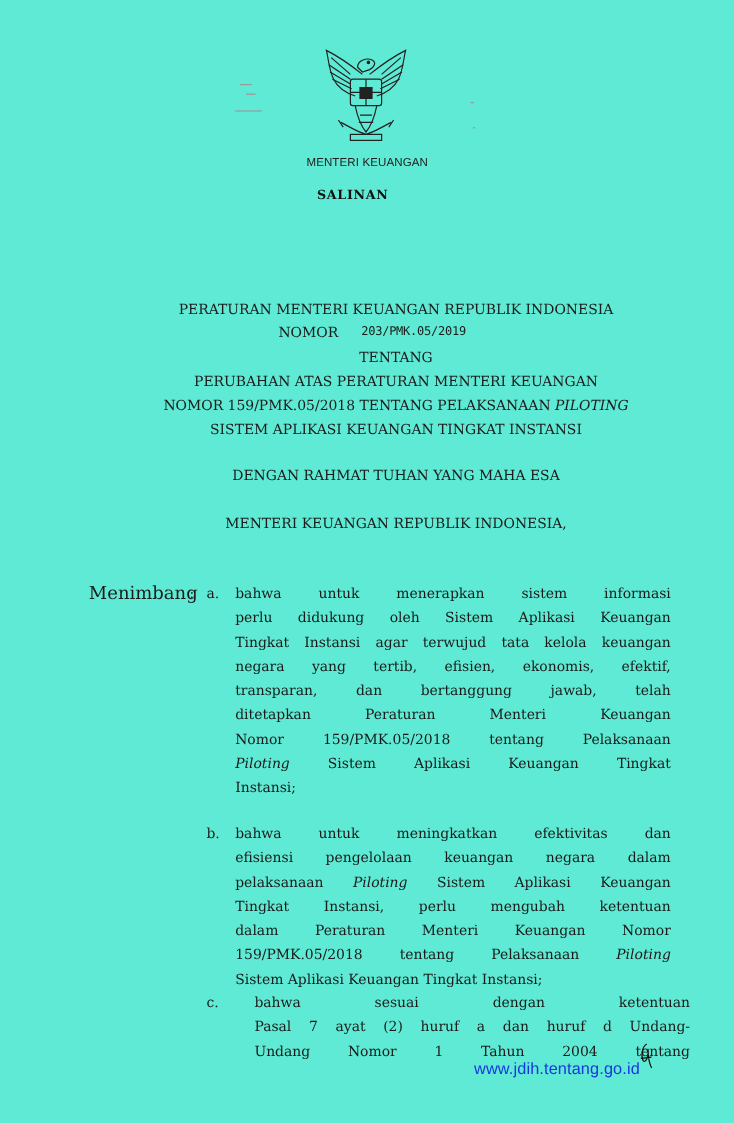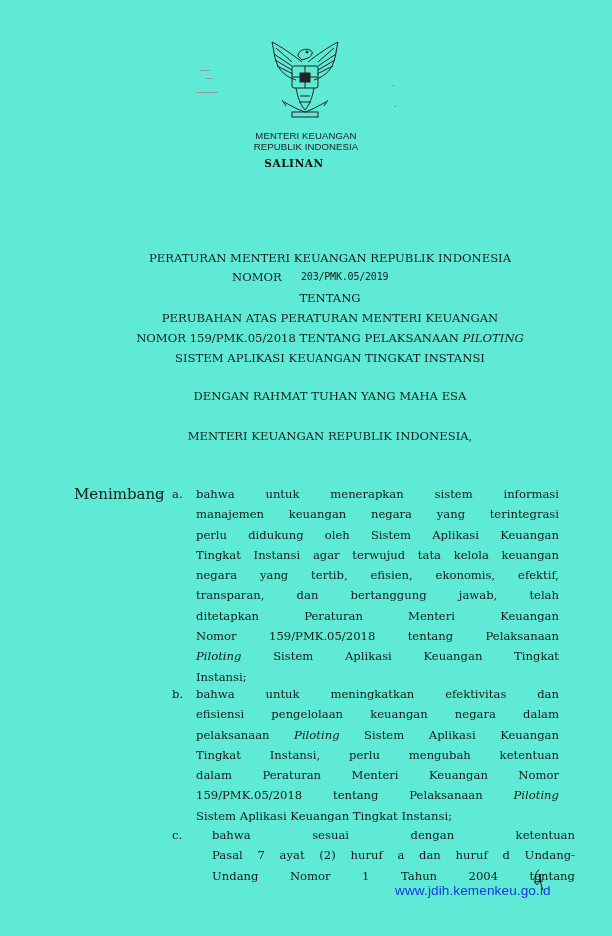--- a/index.html
+++ b/index.html
@@ -179,21 +179,20 @@
     </g>
   </svg>
 
   <div class="speck" style="left:200px;top:70px;width:10px;"></div>
   <div class="speck" style="left:205px;top:78px;width:8px;"></div>
   <div class="speck" style="left:196px;top:92px;width:22px;"></div>
   <div class="speck" style="left:392px;top:85px;width:3px;"></div>
   <div class="speck" style="left:394px;top:106px;width:2px;"></div>
 
   <div class="ministry l1">MENTERI KEUANGAN</div>
-  <div class="ministry l2">REPUBLIK INDONESIA</div>
   <div class="salinan">SALINAN</div>
 
   <div class="title-line" style="top:251px;">PERATURAN MENTERI KEUANGAN REPUBLIK INDONESIA</div>
   <div class="nomor-row">
     <span>NOMOR</span>
     <span class="num">203/PMK.05/2019</span>
   </div>
   <div class="title-line" style="top:291px;">TENTANG</div>
   <div class="title-line" style="top:311px;">PERUBAHAN ATAS PERATURAN MENTERI KEUANGAN</div>
   <div class="title-line" style="top:331px;"><span>NOMOR 159/PMK.05/2018 TENTANG PELAKSANAAN </span><i>PILOTING</i></div>
@@ -201,21 +200,20 @@
 
   <div class="title-line" style="top:389px;">DENGAN RAHMAT TUHAN YANG MAHA ESA</div>
   <div class="title-line" style="top:429px;">MENTERI KEUANGAN REPUBLIK INDONESIA,</div>
 
   <div class="consider-label">Menimbang</div>
   <div class="colon">:</div>
 
   <div class="item-letter" style="top:487px;">a.</div>
   <div class="item-body" style="top:484px;">
     <span class="jline">bahwa untuk menerapkan sistem informasi</span>
-    <span class="jline">manajemen keuangan negara yang terintegrasi</span>
     <span class="jline">perlu didukung oleh Sistem Aplikasi Keuangan</span>
     <span class="jline">Tingkat Instansi agar terwujud tata kelola keuangan</span>
     <span class="jline">negara yang tertib, efisien, ekonomis, efektif,</span>
     <span class="jline">transparan, dan bertanggung jawab, telah</span>
     <span class="jline">ditetapkan Peraturan Menteri Keuangan</span>
     <span class="jline">Nomor 159/PMK.05/2018 tentang Pelaksanaan</span>
     <span class="jline" id="a8"><i>Piloting</i> Sistem Aplikasi Keuangan Tingkat</span>
     <span class="jline last">Instansi;</span>
   </div>
 
@@ -233,14 +231,14 @@
   <div class="item-letter" style="top:828px;">c.</div>
   <div class="item-body" style="top:825px;margin-left:16px;">
     <span class="jline">bahwa sesuai dengan ketentuan</span>
     <span class="jline">Pasal 7 ayat (2) huruf a dan huruf d Undang-</span>
     <span class="jline">Undang Nomor 1 Tahun 2004 tentang</span>
   </div>
 
   <svg class="initial-mark" viewBox="0 0 14 24">
     <path d="M8 2 C4 4, 3 12, 5 16 C7 18, 10 12, 9 6 C9 12, 10 18, 12 22 M3 14 L12 13" fill="none" stroke="#111" stroke-width="1"></path>
   </svg>
-  <div class="footer-url">www.jdih.kemenkeu.go.id</div>
+  <div class="footer-url">www.jdih.tentang.go.id</div>
 </div>
 
 </body></html>

